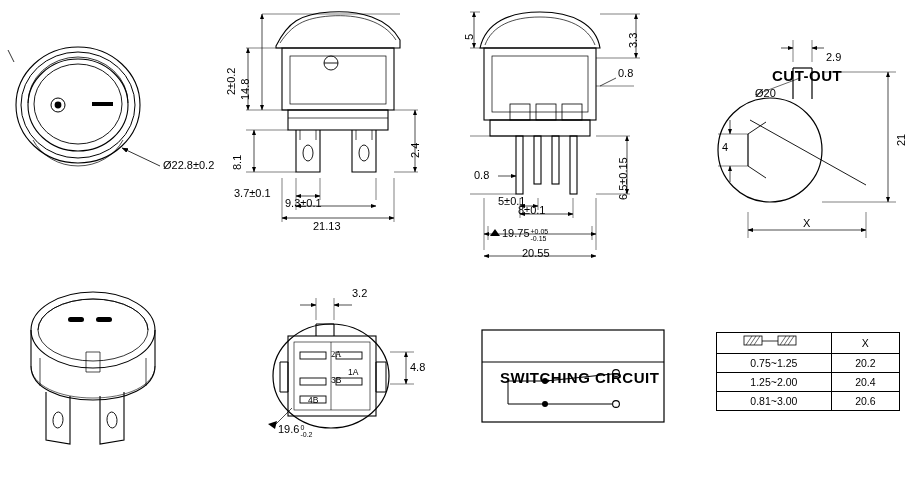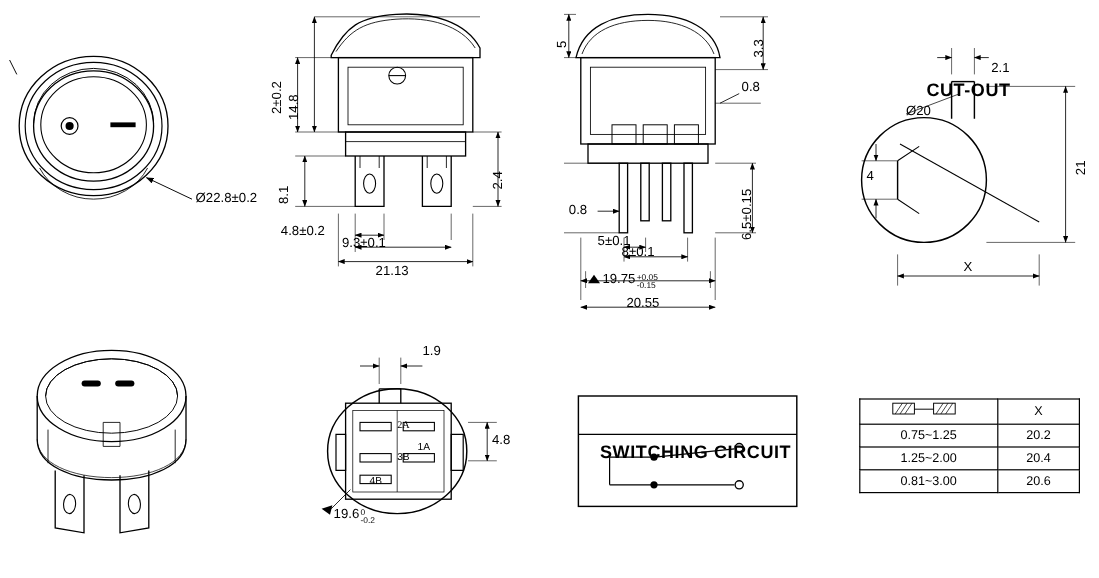--- a/index.html
+++ b/index.html
@@ -326,44 +326,44 @@
       </g>
     </g>
   </svg>
 
   <div class="lbl" style="left:163px; top:160px;">Ø22.8±0.2</div>
 
   <div class="lbl vert" style="left:240px; top:100px;">14.8</div>
   <div class="lbl vert" style="left:226px; top:95px;">2±0.2</div>
   <div class="lbl vert" style="left:232px; top:170px;">8.1</div>
   <div class="lbl vert" style="left:410px; top:158px;">2.4</div>
-  <div class="lbl" style="left:234px; top:188px;">4.8±0.2</div>
+  <div class="lbl" style="left:234px; top:188px;">3.7±0.1</div>
   <div class="lbl" style="left:285px; top:198px;">9.3±0.1</div>
   <div class="lbl" style="left:313px; top:221px;">21.13</div>
 
   <div class="lbl vert" style="left:464px; top:40px;">5</div>
   <div class="lbl vert" style="left:628px; top:48px;">3.3</div>
   <div class="lbl" style="left:618px; top:68px;">0.8</div>
   <div class="lbl" style="left:474px; top:170px;">0.8</div>
   <div class="lbl" style="left:498px; top:196px;">5±0.1</div>
   <div class="lbl" style="left:518px; top:205px;">8±0.1</div>
   <div class="lbl vert" style="left:618px; top:200px;">6.5±0.15</div>
   <div class="lbl" style="left:502px; top:228px;">
     <span>19.75</span><span class="sup"><span>+0.05</span><br><span>-0.15</span></span>
   </div>
   <div class="lbl" style="left:522px; top:248px;">20.55</div>
 
   <div class="lbl big bold" style="left:772px; top:38px;">CUT-OUT</div>
-  <div class="lbl" style="left:826px; top:52px;">2.1</div>
+  <div class="lbl" style="left:826px; top:52px;">2.9</div>
   <div class="lbl" style="left:755px; top:88px;">Ø20</div>
   <div class="lbl" style="left:722px; top:142px;">4</div>
   <div class="lbl vert" style="left:896px; top:146px;">21</div>
   <div class="lbl" style="left:803px; top:218px;">X</div>
 
-  <div class="lbl" style="left:352px; top:288px;">1.9</div>
+  <div class="lbl" style="left:352px; top:288px;">3.2</div>
   <div class="lbl" style="left:410px; top:362px;">4.8</div>
   <div class="lbl" style="left:278px; top:424px;">
     <span>19.6</span><span class="sup"><span>0</span><br><span>-0.2</span></span>
   </div>
   <div class="lbl tiny" style="left:331px; top:350px;font-family:Liberation Serif, serif;">2A</div>
   <div class="lbl tiny" style="left:324px; top:368px;padding-left:24px;">1A</div>
   <div class="lbl tiny" style="left:331px; top:376px;">3B</div>
   <div class="lbl tiny" style="left:308px; top:396px;">4B</div>
 
   <div class="lbl big bold" style="left:500px; top:340px;">SWITCHING CIRCUIT</div>

